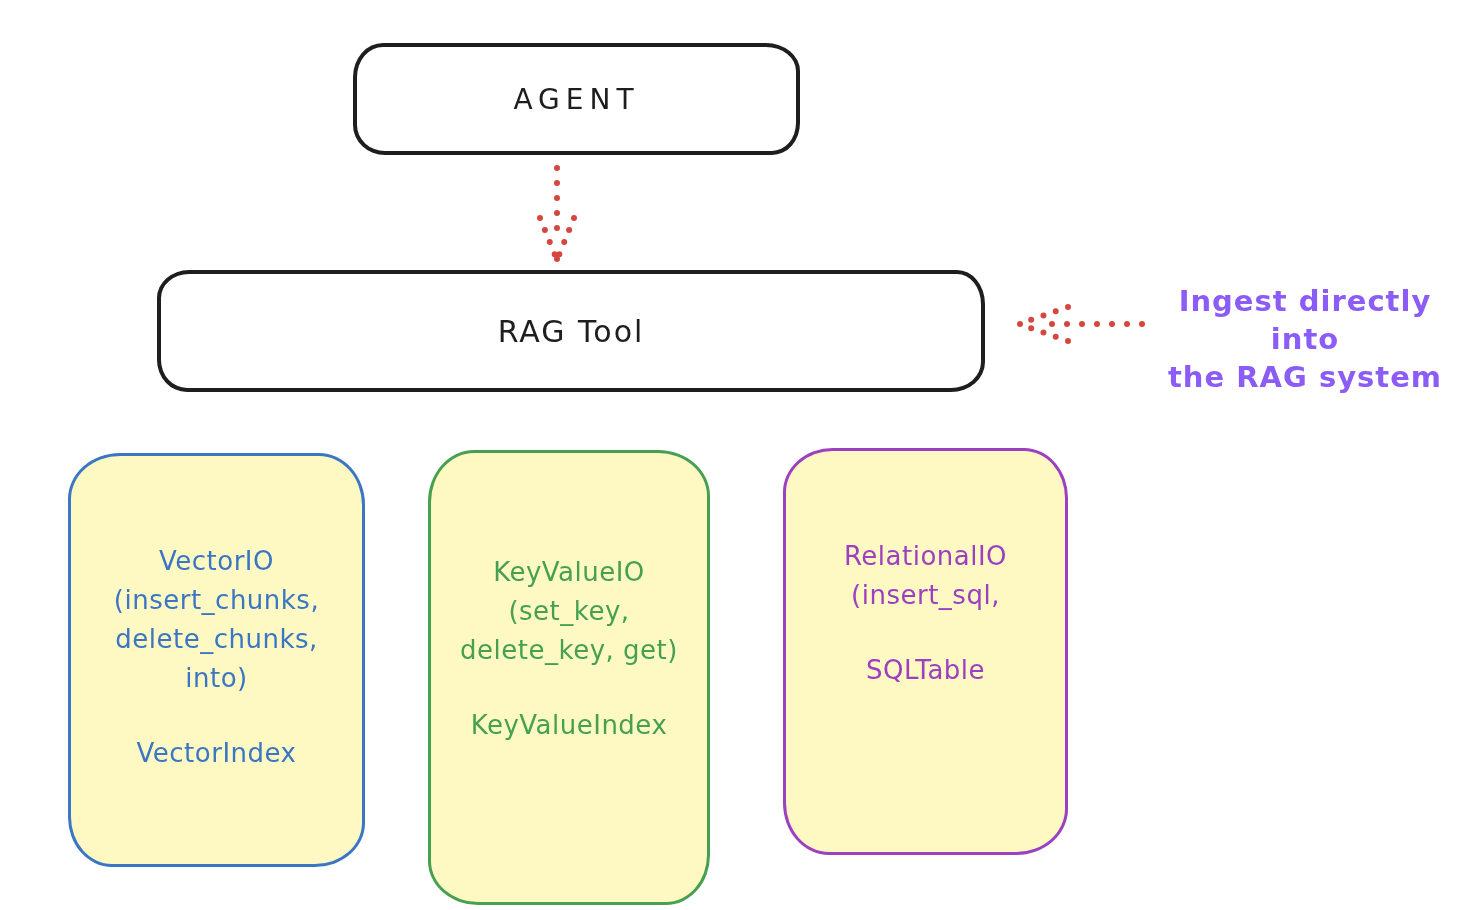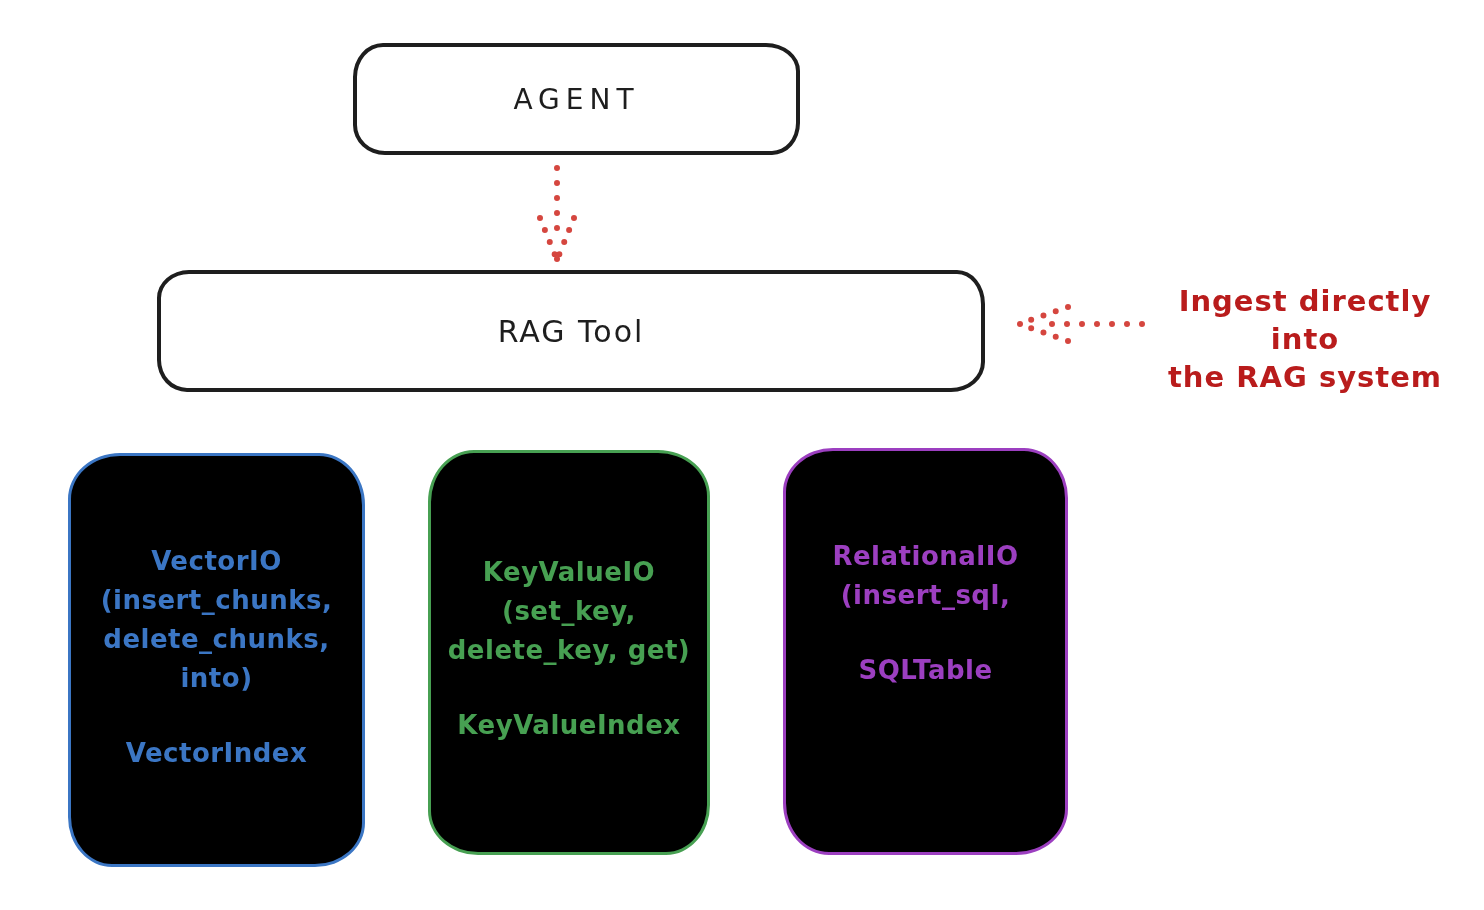--- a/index.html
+++ b/index.html
@@ -40,32 +40,32 @@
     position: absolute; left: 1140px; top: 282px; width: 330px;
     text-align: center; font-size: 29px; font-weight: 700; line-height: 38px;
     letter-spacing: 1px;
   }
 
   .backend-box {
     position: absolute;
     display: flex; flex-direction: column; align-items: center;
     text-align: center;
     border: 3.5px solid currentColor;
-    background: #000000;
+    background: #fef9c3;
     box-sizing: border-box;
-    font-size: 26px; font-weight: 700; line-height: 39px;
+    font-size: 26px; font-weight: 400; line-height: 39px;
     letter-spacing: 0.5px;
   }
   .backend-vector {
     left: 68px; top: 453px; width: 297px; height: 414px;
     padding-top: 86px;
     border-radius: 52px 46px 50px 44px / 46px 52px 44px 50px;
   }
   .backend-keyvalue {
-    left: 428px; top: 450px; width: 282px; height: 405px;
+    left: 428px; top: 450px; width: 282px; height: 455px;
     padding-top: 100px;
     border-radius: 46px 52px 44px 50px / 52px 46px 50px 44px;
   }
   .backend-relational {
     left: 783px; top: 448px; width: 285px; height: 407px;
     padding-top: 86px;
     border-radius: 50px 44px 52px 46px / 44px 50px 46px 52px;
   }
   .index-label { margin-top: 36px; }
 </style>
@@ -89,21 +89,21 @@
     <span class="node-label">RAG Tool</span>
   </div>
 
   <svg class="arrow-svg arrow-left" width="135" height="48" stroke="currentColor" fill="none" stroke-linecap="round" style="color: rgb(213, 70, 63);">
     <line x1="130" y1="24" x2="32" y2="24" stroke-width="6" stroke-dasharray="0 15"></line>
     <line x1="56" y1="7" x2="13" y2="22" stroke-width="6" stroke-dasharray="0 13"></line>
     <line x1="56" y1="41" x2="13" y2="26" stroke-width="6" stroke-dasharray="0 13"></line>
     <line x1="8" y1="24" x2="8" y2="24" stroke-width="6" stroke-dasharray="0 13"></line>
   </svg>
 
-  <div class="annotation" style="color: #b91c1c;">
+  <div class="annotation" style="color: #8b5cf6;">
     <div>Ingest directly into</div>
     <div>the RAG system</div>
   </div>
 
   <div class="backend-box backend-vector" style="color: rgb(59, 118, 196);">
     <div>VectorIO</div>
     <div>(insert_chunks,</div>
     <div>delete_chunks,</div>
     <div>into)</div>
     <div class="index-label">VectorIndex</div>

